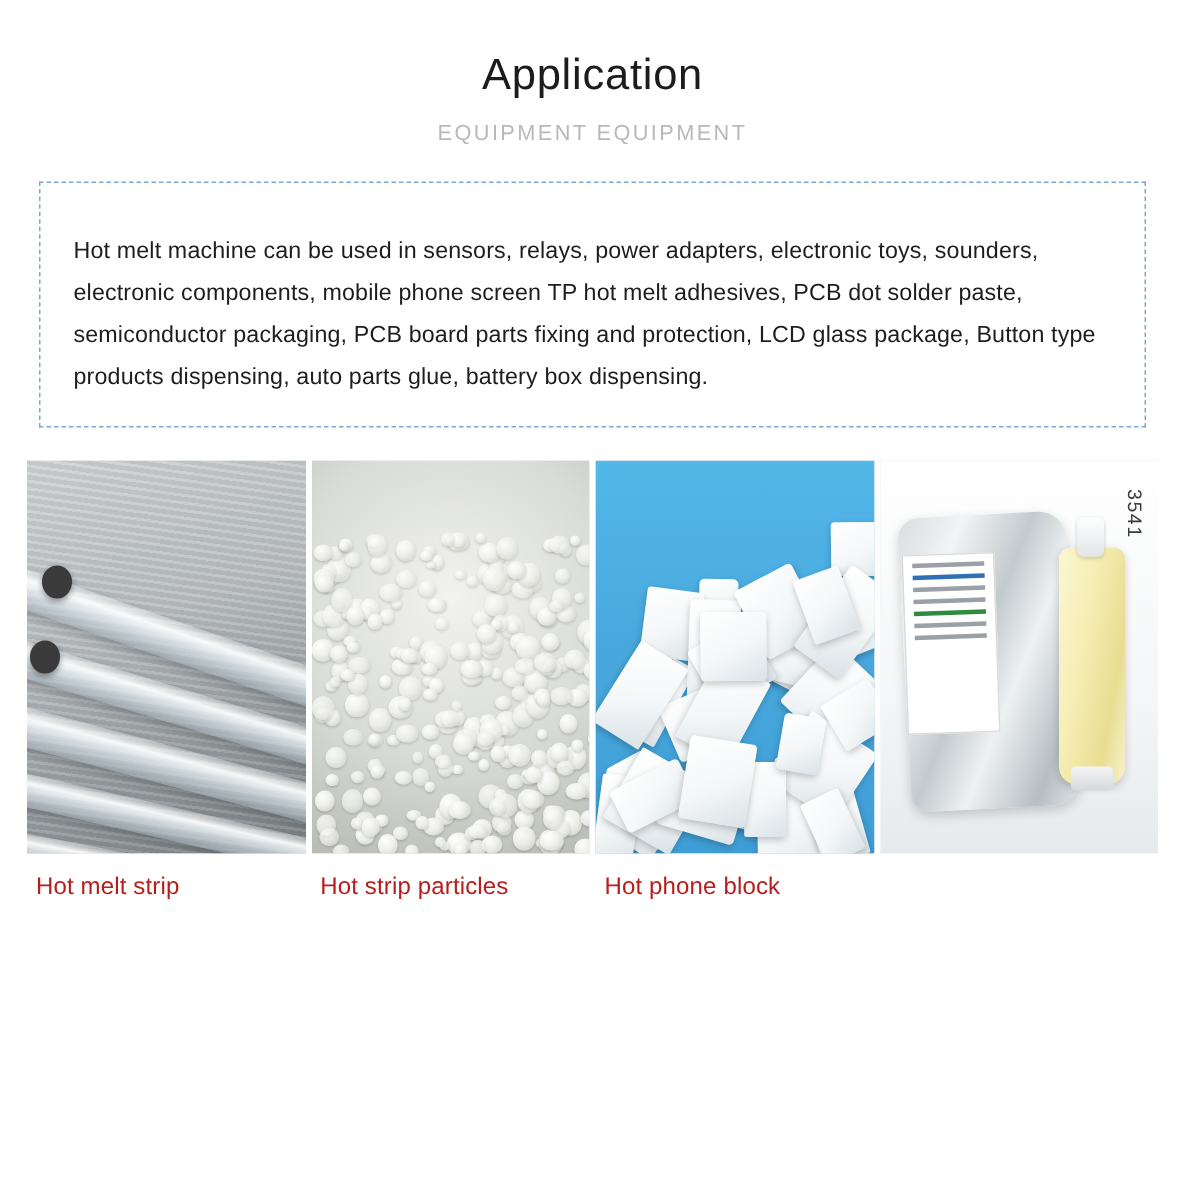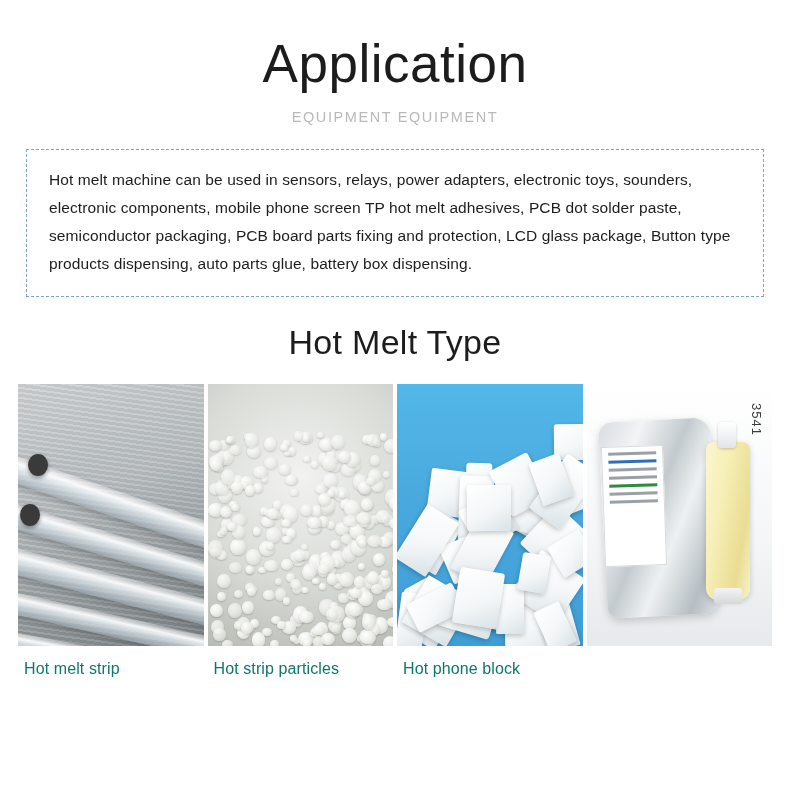--- a/index.html
+++ b/index.html
@@ -20,21 +20,21 @@
     height: 790px;
     box-sizing: border-box;
   }
 
   
   .header {
     padding-top: 34px;
     text-align: center;
   }
   .title-main {
-    font-size: 53px;
+    font-size: 29px;
     font-weight: 400;
     letter-spacing: 0.5px;
     color: #1c1c1c;
     line-height: 1.15;
   }
   .title-sub {
     margin-top: 14px;
     font-size: 14.5px;
     letter-spacing: 1.6px;
     color: #b9b9b9;
@@ -47,20 +47,21 @@
     border: 1px dashed #7aa7d8;
     padding: 16px 22px 18px 22px;
     box-sizing: border-box;
   }
   .desc-text {
     font-size: 15.5px;
     line-height: 28px;
     color: #1d1d1d;
     text-align: left;
     letter-spacing: 0.1px;
+    margin-top: 16px;
   }
 
   
   .section-title {
     text-align: center;
     font-size: 34px;
     font-weight: 400;
     color: #1c1c1c;
     margin-top: 26px;
     letter-spacing: 0.3px;
@@ -81,21 +82,21 @@
   }
   .thumb {
     position: relative;
     height: 262px;
     overflow: hidden;
     background: #eee;
   }
   .caption {
     margin-top: 14px;
     font-size: 16px;
-    color: #0f766e;
+    color: #b91c1c;
     padding-left: 6px;
     letter-spacing: 0.1px;
   }
 
   
   .strips {
     position: absolute;
     inset: 0;
     background: linear-gradient(160deg, #cfd3d4 0%, #b9bec1 40%, #9aa0a3 70%, #7e8588 100%);
   }
@@ -231,21 +232,20 @@
 
   <div class="header">
     <div class="title-main">Application</div>
     <div class="title-sub">EQUIPMENT EQUIPMENT</div>
   </div>
 
   <div class="desc-box">
     <div class="desc-text">Hot melt machine can be used in sensors, relays, power adapters, electronic toys, sounders, electronic components, mobile phone screen TP hot melt adhesives, PCB dot solder paste, semiconductor packaging, PCB board parts fixing and protection, LCD glass package, Button type products dispensing, auto parts glue, battery box dispensing.</div>
   </div>
 
-  <div class="section-title">Hot Melt Type</div>
 
   <div class="gallery">
 
     <div class="cell">
       <div class="thumb">
         <div class="strips">
           <div class="rod r1"></div>
           <div class="rod r2"></div>
           <div class="rod r3"></div>
           <div class="rod r4"></div>

